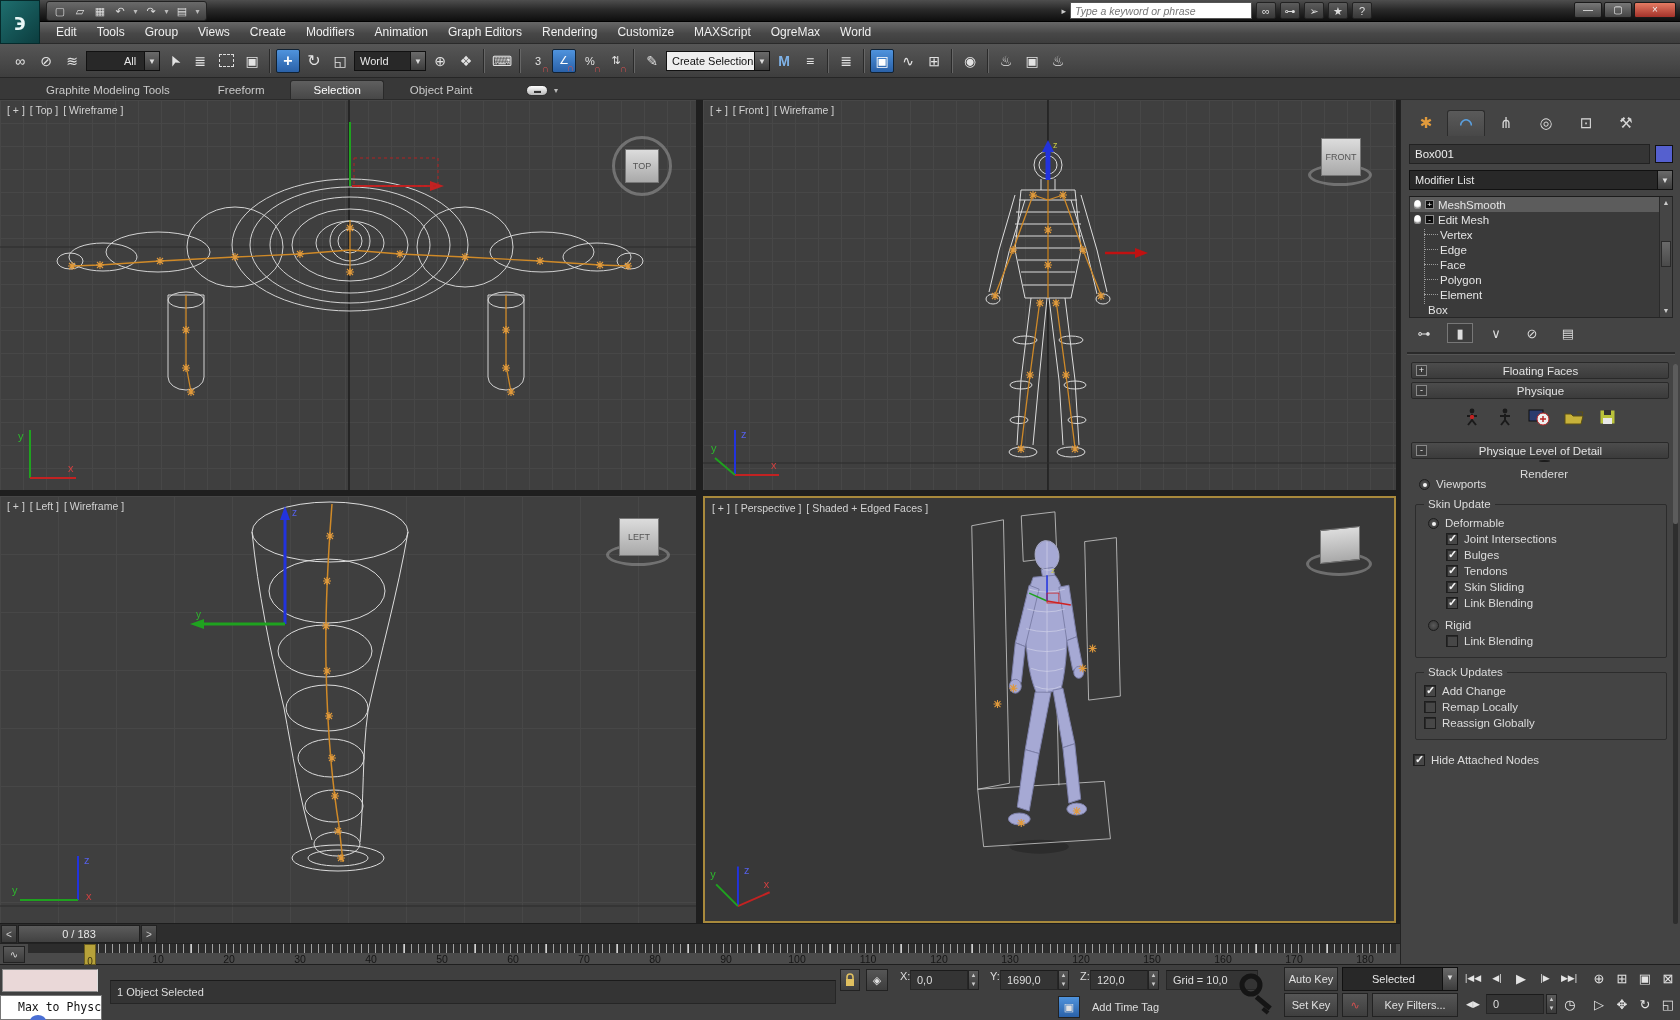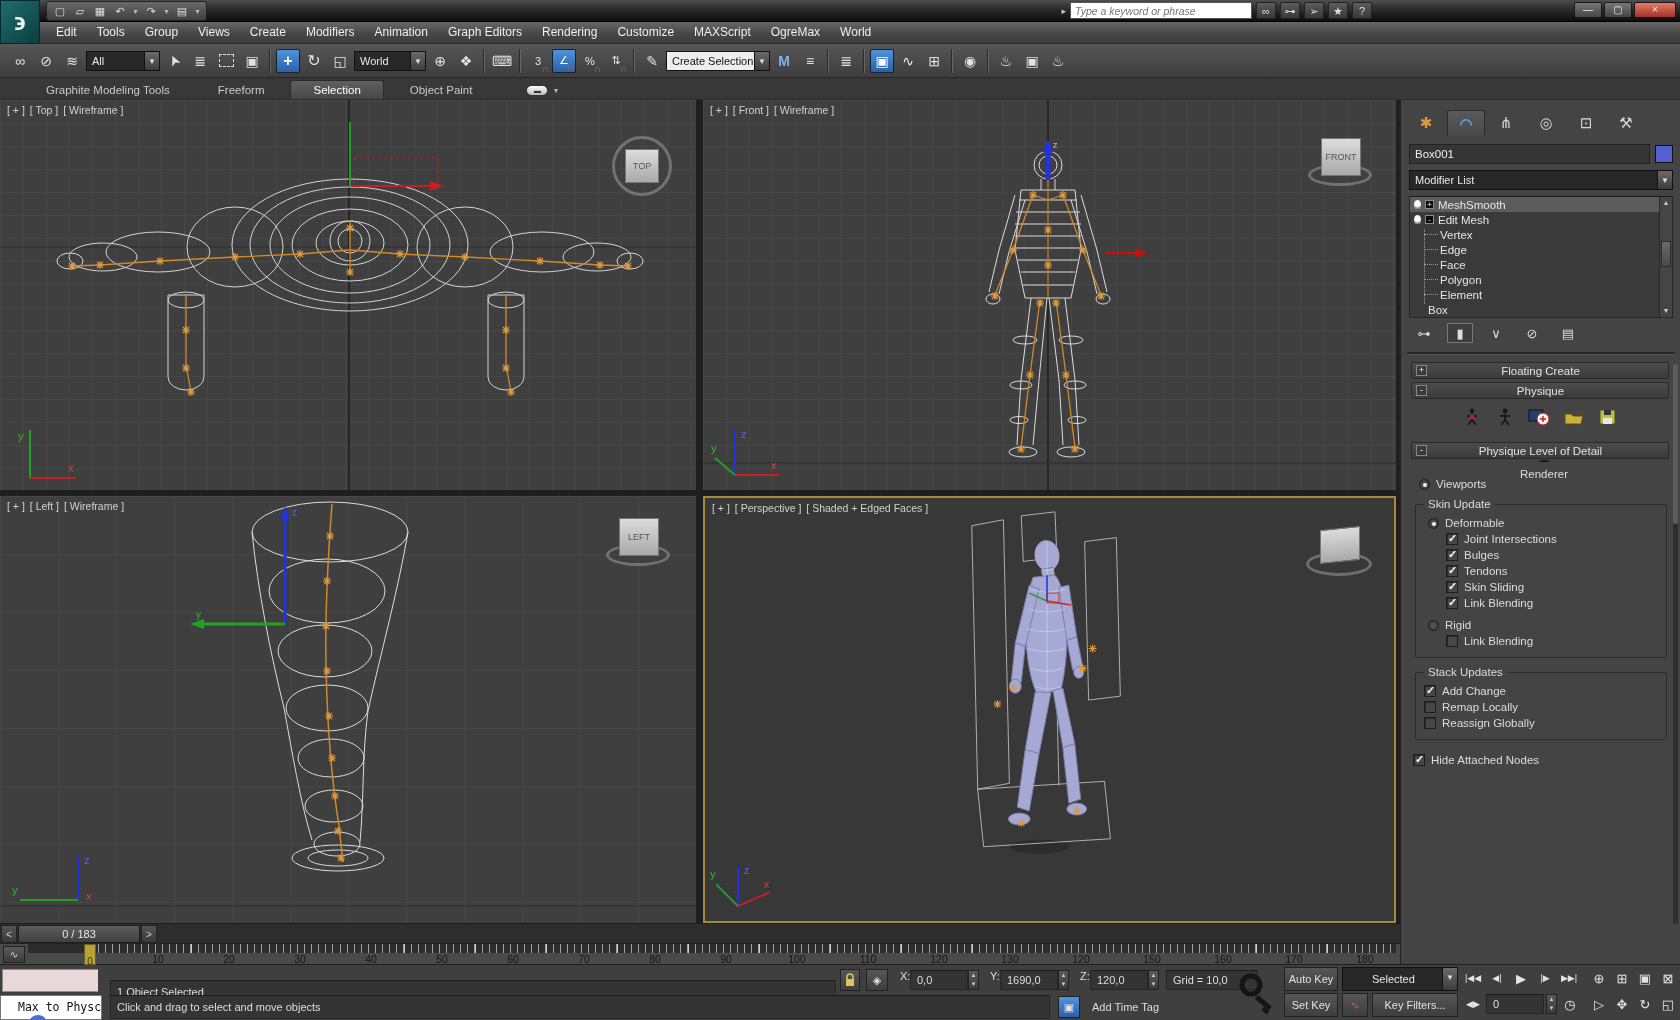--- a/index.html
+++ b/index.html
@@ -168,21 +168,21 @@
     <span class="menuitem">Customize</span>
     <span class="menuitem">MAXScript</span>
     <span class="menuitem">OgreMax</span>
     <span class="menuitem">World</span>
   </div>
 
   <div id="toolbar">
     <span class="tibtn">∞</span>
     <span class="tibtn">⊘</span>
     <span class="tibtn">≋</span>
-    <div class="combo" style="width:74px;">
+    <div class="combo" style="width:74px;padding-left:32px;">
       <span class="cval">All</span>
         <span class="cbtn">▼</span>
     </div>
     <span class="tibtn" style="transform:rotate(-115deg);">➤</span>
     <span class="tibtn">≣</span>
     <span class="tibtn">
         <span class="dashedbox"></span>
       </span>
     <span class="tibtn">▣</span>
     <span class="tsep"></span>
@@ -582,21 +582,21 @@
       <span class="stkbtn">⊶</span>
       <span class="stkbtn boxed">▮</span>
       <span class="stkbtn">∨</span>
       <span class="stkbtn">⊘</span>
       <span class="stkbtn">▤</span>
     </div>
     <div id="panelsep"></div>
 
     <div class="rollout" style="top:262px;">
       <span class="pm">+</span>
-      <span class="rlabel">Floating Create</span>
+      <span class="rlabel">Floating Faces</span>
     </div>
     <div class="rollout" style="top:282px;">
       <span class="pm">-</span>
       <span class="rlabel">Physique</span>
     </div>
 
     <div id="physicons">
       <svg width="20" height="18">
           <circle cx="10" cy="3" r="2.4" fill="#1a1a1a"></circle>
           <path d="M10 6 L10 12 M5 8 L15 8 M10 12 L6 17 M10 12 L14 17" stroke="#1a1a1a" stroke-width="2" fill="none"></path>
@@ -750,21 +750,20 @@
     <div class="sfield" style="left:910px;top:5px;width:58px;height:20px;">0,0</div>
     <div class="spinner" style="left:968px;top:5px;">▲<br>▼</div>
     <span class="sfield" style="left:984px;top:5px;border:none;background:none;">Y:</span>
     <div class="sfield" style="left:1000px;top:5px;width:58px;height:20px;">1690,0</div>
     <div class="spinner" style="left:1058px;top:5px;">▲<br>▼</div>
     <span class="sfield" style="left:1074px;top:5px;border:none;background:none;">Z:</span>
     <div class="sfield" style="left:1090px;top:5px;width:58px;height:20px;">120,0</div>
     <div class="spinner" style="left:1148px;top:5px;">▲<br>▼</div>
     <div class="sfield" style="left:1166px;top:5px;width:92px;height:20px;">Grid = 10,0</div>
 
-    <div class="sfield" style="left:110px;top:30px;width:940px;height:24px;">Click and drag to select and move objects</div>
     <div class="sbtn" style="left:1058px;top:31px;width:22px;height:22px;background:linear-gradient(#4f93dd,#2a61a8);">▣</div>
     <div class="sfield" style="left:1086px;top:31px;width:136px;height:22px;border:none;background:none;">Add Time Tag</div>
 
     <svg style="position:absolute;left:1238px;top:6px;" width="40" height="46">
       <circle cx="13" cy="14" r="9" fill="none" stroke="#151515" stroke-width="5"></circle>
       <rect x="20" y="24" width="18" height="5" fill="#151515" transform="rotate(40 20 24)"></rect>
       <rect x="26" y="36" width="7" height="4" fill="#151515" transform="rotate(40 26 36)"></rect>
     </svg>
 
     <div class="sbtn" style="left:1284px;top:2px;width:54px;height:24px;">Auto Key</div>

